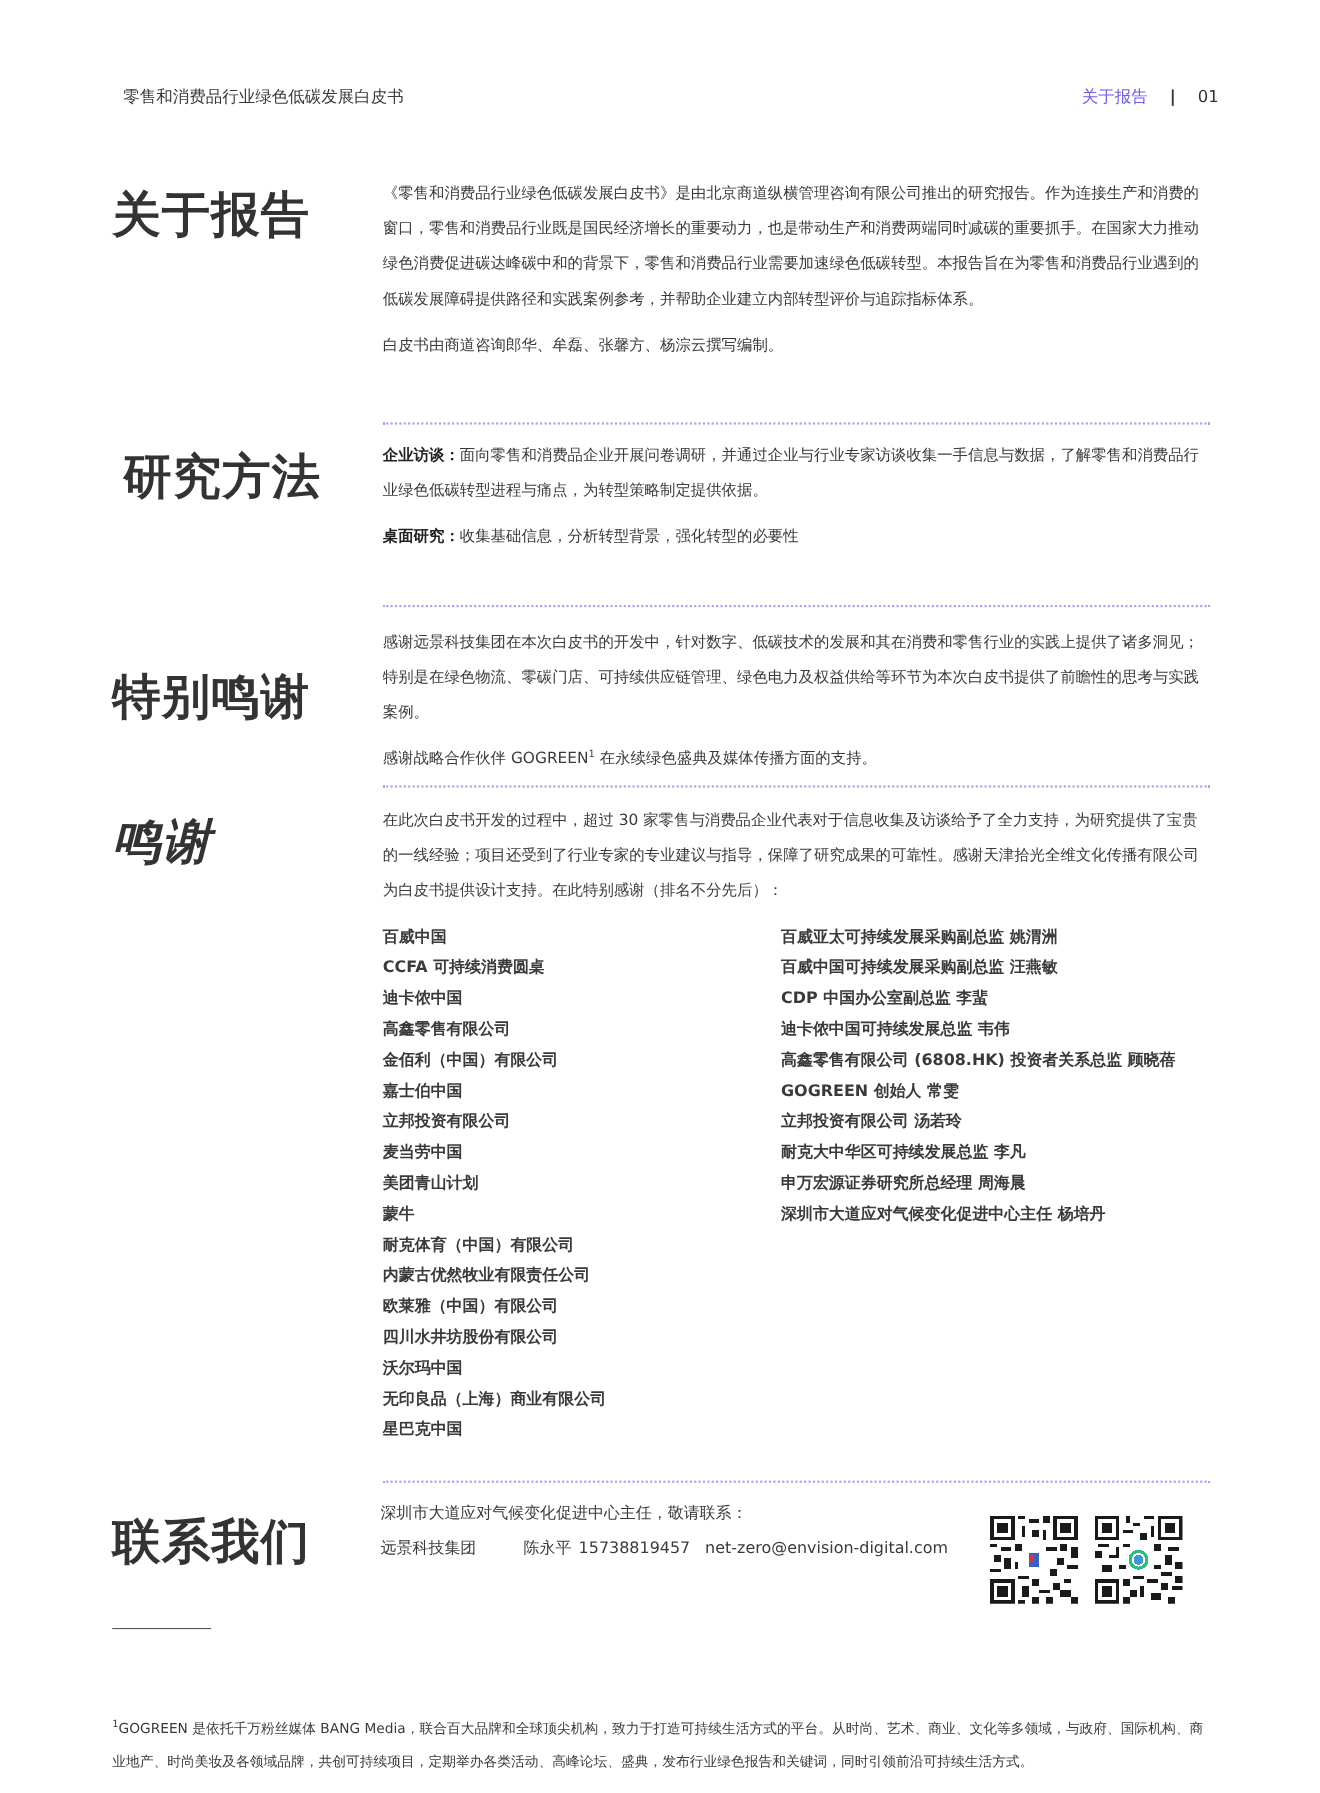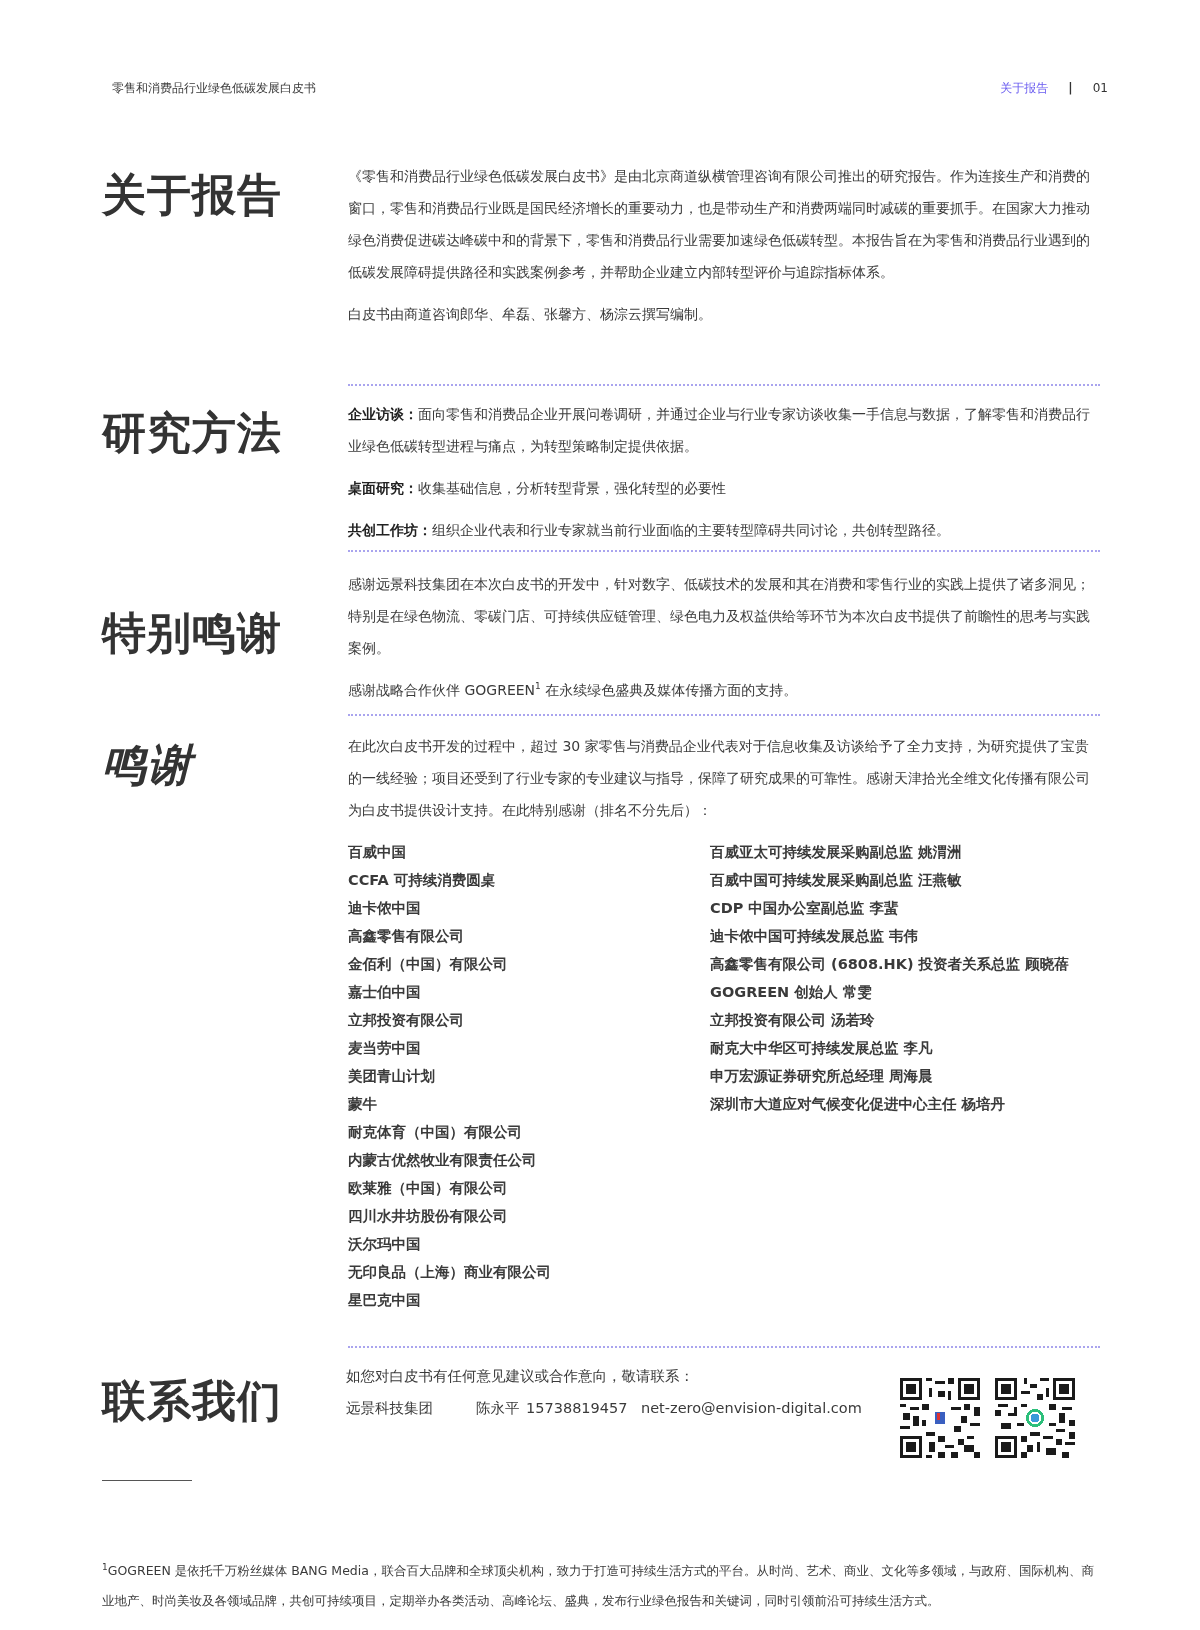--- a/index.html
+++ b/index.html
@@ -6,21 +6,21 @@
   html, body { width: 1200px; height: 1630px; background: #ffffff; }
   body {
     font-family: "DejaVu Sans", "Liberation Sans", sans-serif;
     color: #3a3a3a;
     position: relative;
     overflow: hidden;
   }
   .header {
     position: absolute; top: 76px; left: 112px; right: 92px; height: 24px;
     display: flex; justify-content: space-between; align-items: center;
-    font-size: 12px;
+    font-size: 15px;
   }
   .header .doc-title { color: #3a3a3a; }
   .header .right { display: flex; align-items: center; gap: 0; }
   .header .section-name { color: #6a5cf0; }
   .header .sep { color: #333; margin: 0 20px; font-weight: bold; }
   .header .page-num { color: #333; }
 
   .section {
     position: absolute; left: 0; width: 1200px;
   }
@@ -89,25 +89,24 @@
   <div class="heading" style="top:6px;">关于报告</div>
   <div class="content" style="top:0;">
     <p>《零售和消费品行业绿色低碳发展白皮书》是由北京商道纵横管理咨询有限公司推出的研究报告。作为连接生产和消费的窗口，零售和消费品行业既是国民经济增长的重要动力，也是带动生产和消费两端同时减碳的重要抓手。在国家大力推动绿色消费促进碳达峰碳中和的背景下，零售和消费品行业需要加速绿色低碳转型。本报告旨在为零售和消费品行业遇到的低碳发展障碍提供路径和实践案例参考，并帮助企业建立内部转型评价与追踪指标体系。</p>
     <p>白皮书由商道咨询郎华、牟磊、张馨方、杨淙云撰写编制。</p>
   </div>
 </div>
 
 <div class="divider" style="top:384px;"></div>
 
 <div class="section" style="top:398px;">
-  <div class="heading" style="top:6px;">研究方法</div>
+  <div class="heading" style="top:6px;margin-left:10px;">研究方法</div>
   <div class="content" style="top:0;">
     <p><b>企业访谈：</b><span>面向零售和消费品企业开展问卷调研，并通过企业与行业专家访谈收集一手信息与数据，了解零售和消费品行业绿色低碳转型进程与痛点，为转型策略制定提供依据。</span></p>
     <p><b>桌面研究：</b><span>收集基础信息，分析转型背景，强化转型的必要性</span></p>
-    <p><b>共创工作坊：</b><span>组织企业代表和行业专家就当前行业面临的主要转型障碍共同讨论，共创转型路径。</span></p>
   </div>
 </div>
 
 <div class="divider" style="top:550px;"></div>
 
 <div class="section" style="top:568px;">
   <div class="heading" style="top:36px;">特别鸣谢</div>
   <div class="content" style="top:0;">
     <p>感谢远景科技集团在本次白皮书的开发中，针对数字、低碳技术的发展和其在消费和零售行业的实践上提供了诸多洞见；特别是在绿色物流、零碳门店、可持续供应链管理、绿色电力及权益供给等环节为本次白皮书提供了前瞻性的思考与实践案例。</p>
     <p><span>感谢战略合作伙伴 GOGREEN</span><sup>1</sup><span> 在永续绿色盛典及媒体传播方面的支持。</span></p>
@@ -154,21 +153,21 @@
       </ul>
     </div>
   </div>
 </div>
 
 <div class="divider" style="top:1346px;"></div>
 
 <div class="section" style="top:1360px;">
   <div class="heading" style="top:12px;">联系我们</div>
   <div class="content" style="top:0; left:346px;">
-    <div class="contact-intro">如您对白皮书有任何意见建议或合作意向，敬请联系：</div>
+    <div class="contact-intro">深圳市大道应对气候变化促进中心主任，敬请联系：</div>
     <div class="contact-row">
       <span class="org">远景科技集团</span>
       <span class="name">陈永平</span>
       <span class="phone">15738819457</span>
       <span class="email">net-zero@envision-digital.com</span>
     </div>
   </div>
 
   <div class="qr" style="left:900px; top:18px;">
     <svg width="80" height="80" viewBox="0 0 25 25" shape-rendering="crispEdges">

